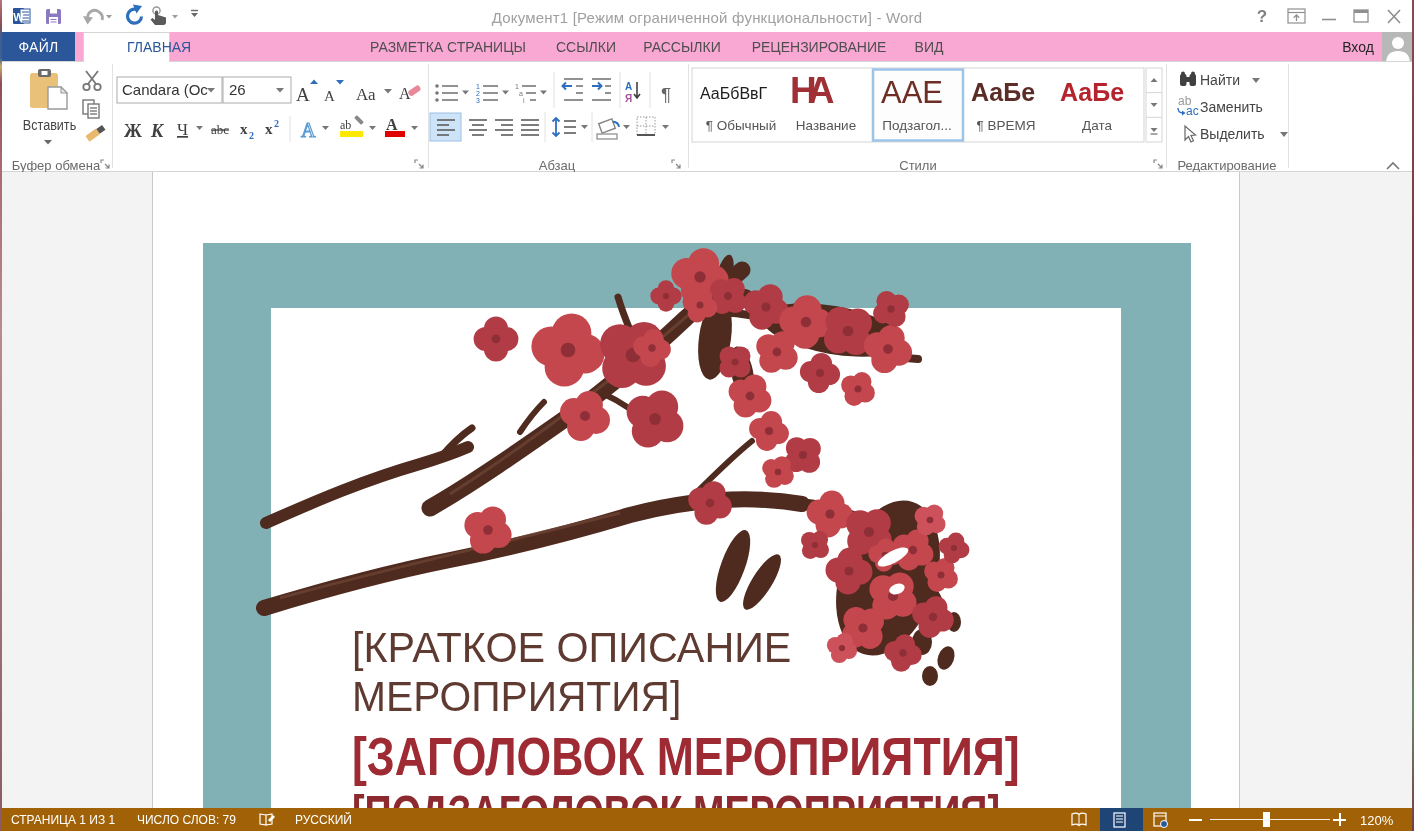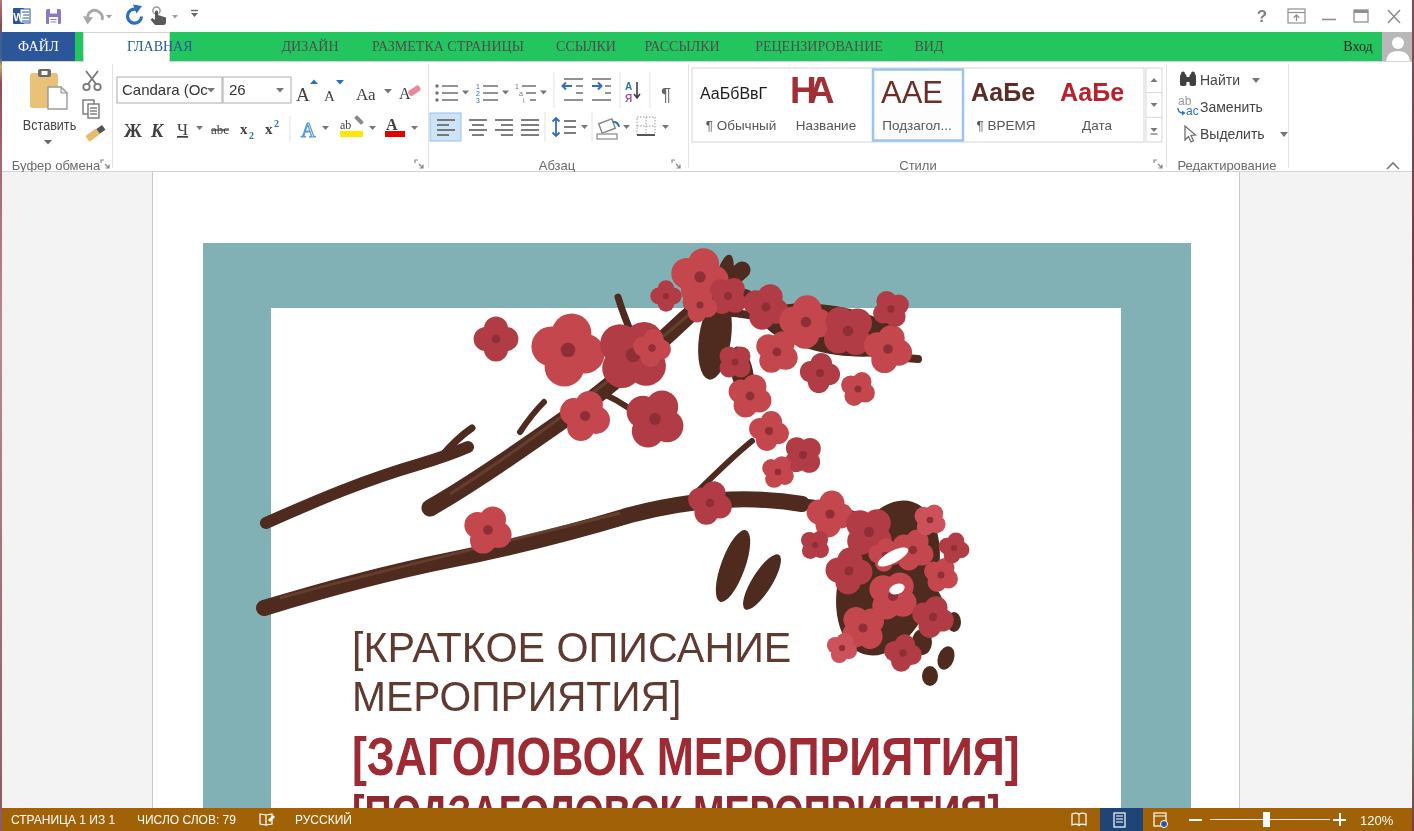--- a/index.html
+++ b/index.html
@@ -2,21 +2,21 @@
 <html><head><meta charset="utf-8">
 <style>
 * { margin:0; padding:0; box-sizing:border-box; }
 html,body { width:1414px; height:831px; overflow:hidden; }
 #app { position:relative; width:1414px; height:831px; background:#fff;
   font-family:"Liberation Sans", sans-serif; }
 .abs { position:absolute; }
 #titlebar { position:absolute; left:0; top:0; width:1414px; height:32px; background:#fff; }
 #title-text { position:absolute; top:9px; left:0; width:1414px; text-align:center;
   font-size:15px; color:#a0a0a0; letter-spacing:0.2px; }
-#tabs { position:absolute; left:0; top:32px; width:1414px; height:30px; background:#22c55e;font-family:Liberation Serif, serif; }
+#tabs { position:absolute; left:0; top:32px; width:1414px; height:30px; background:#f9a8d4; }
 .tab { position:absolute; top:0; height:30px; line-height:30px; font-size:14px;
   color:#4e4e4e; text-align:center; }
 #tab-file { left:2px; width:73px; background:#2b579a; color:#fff; letter-spacing:0.3px;}
 #tab-home { background:#fff; color:#2b579a; border:1px solid #d5d5d5; border-bottom:none; line-height:28px;padding-left:43px;}
 #ribbon { position:absolute; left:0; top:62px; width:1414px; height:110px; background:#fff;
   border-bottom:1px solid #d4d4d4; }
 .vsep { position:absolute; top:2px; height:104px; width:1px; background:#e2e2e2; }
 .glabel { position:absolute; top:96px; font-size:13px; color:#6a6a6a; text-align:center; }
 .rbtxt { position:absolute; font-size:14px; color:#444; }
 #doc { position:absolute; left:0; top:172px; width:1414px; height:636px; background:#f3f3f3; overflow:hidden; }
@@ -60,25 +60,25 @@
         <line x1="191" y1="10.5" x2="198" y2="10.5" stroke="#6a6a6a" stroke-width="1.4"></line>
         <text x="1262" y="22" font-size="17" font-weight="bold" fill="#808080" text-anchor="middle" font-family="Liberation Sans">?</text>
         <rect x="1288" y="9" width="17" height="14" fill="none" stroke="#8f8f8f" stroke-width="1.2"></rect>
         <line x1="1288" y1="12.5" x2="1305" y2="12.5" stroke="#8f8f8f" stroke-width="1.2"></line>
         <path d="M 1296.5,21 l 0,-5.5 m -2.8,2.2 l 2.8,-2.8 2.8,2.8" fill="none" stroke="#8f8f8f" stroke-width="1.3"></path>
         <line x1="1322" y1="19.5" x2="1336" y2="19.5" stroke="#8f8f8f" stroke-width="1.6"></line>
         <rect x="1354" y="10" width="14" height="12" fill="none" stroke="#8f8f8f" stroke-width="1.3"></rect>
         <rect x="1354" y="10" width="14" height="3" fill="#8f8f8f"></rect>
         <path d="M 1388,10 L 1400,23 M 1400,10 L 1388,23" stroke="#8f8f8f" stroke-width="1.6"></path>
       </svg>
+      <div id="title-text">Документ1  [Режим ограниченной функциональности] - Word</div>
     </div>
     <div id="tabs">
       <div class="tab" id="tab-file" style="left:2px;width:73px;">ФАЙЛ</div>
       <div class="tab" id="tab-home" style="left:83px;width:87px;">ГЛАВНАЯ</div>
-      <div class="tab" style="left:220px;width:180px;">ДИЗАЙН</div>
       <div class="tab" style="left:358px;width:180px;">РАЗМЕТКА СТРАНИЦЫ</div>
       <div class="tab" style="left:496px;width:180px;">ССЫЛКИ</div>
       <div class="tab" style="left:729px;width:180px;">РЕЦЕНЗИРОВАНИЕ</div>
       <div class="tab" style="left:592px;width:180px;">РАССЫЛКИ</div>
       <div class="tab" style="left:839px;width:180px;">ВИД</div>
       <div class="tab" style="left:1323px;width:70px;color:#262626;">Вход</div>
       <div class="abs" style="left:1382px;top:0;width:32px;height:32px;background:#b8b8b8;"><svg width="32" height="32">
           <circle cx="16" cy="11" r="6" fill="#fff"></circle>
           <path d="M 4,32 C 4,22 9,19 16,19 C 23,19 28,22 28,32 Z" fill="#fff"></path>
         </svg></div>

